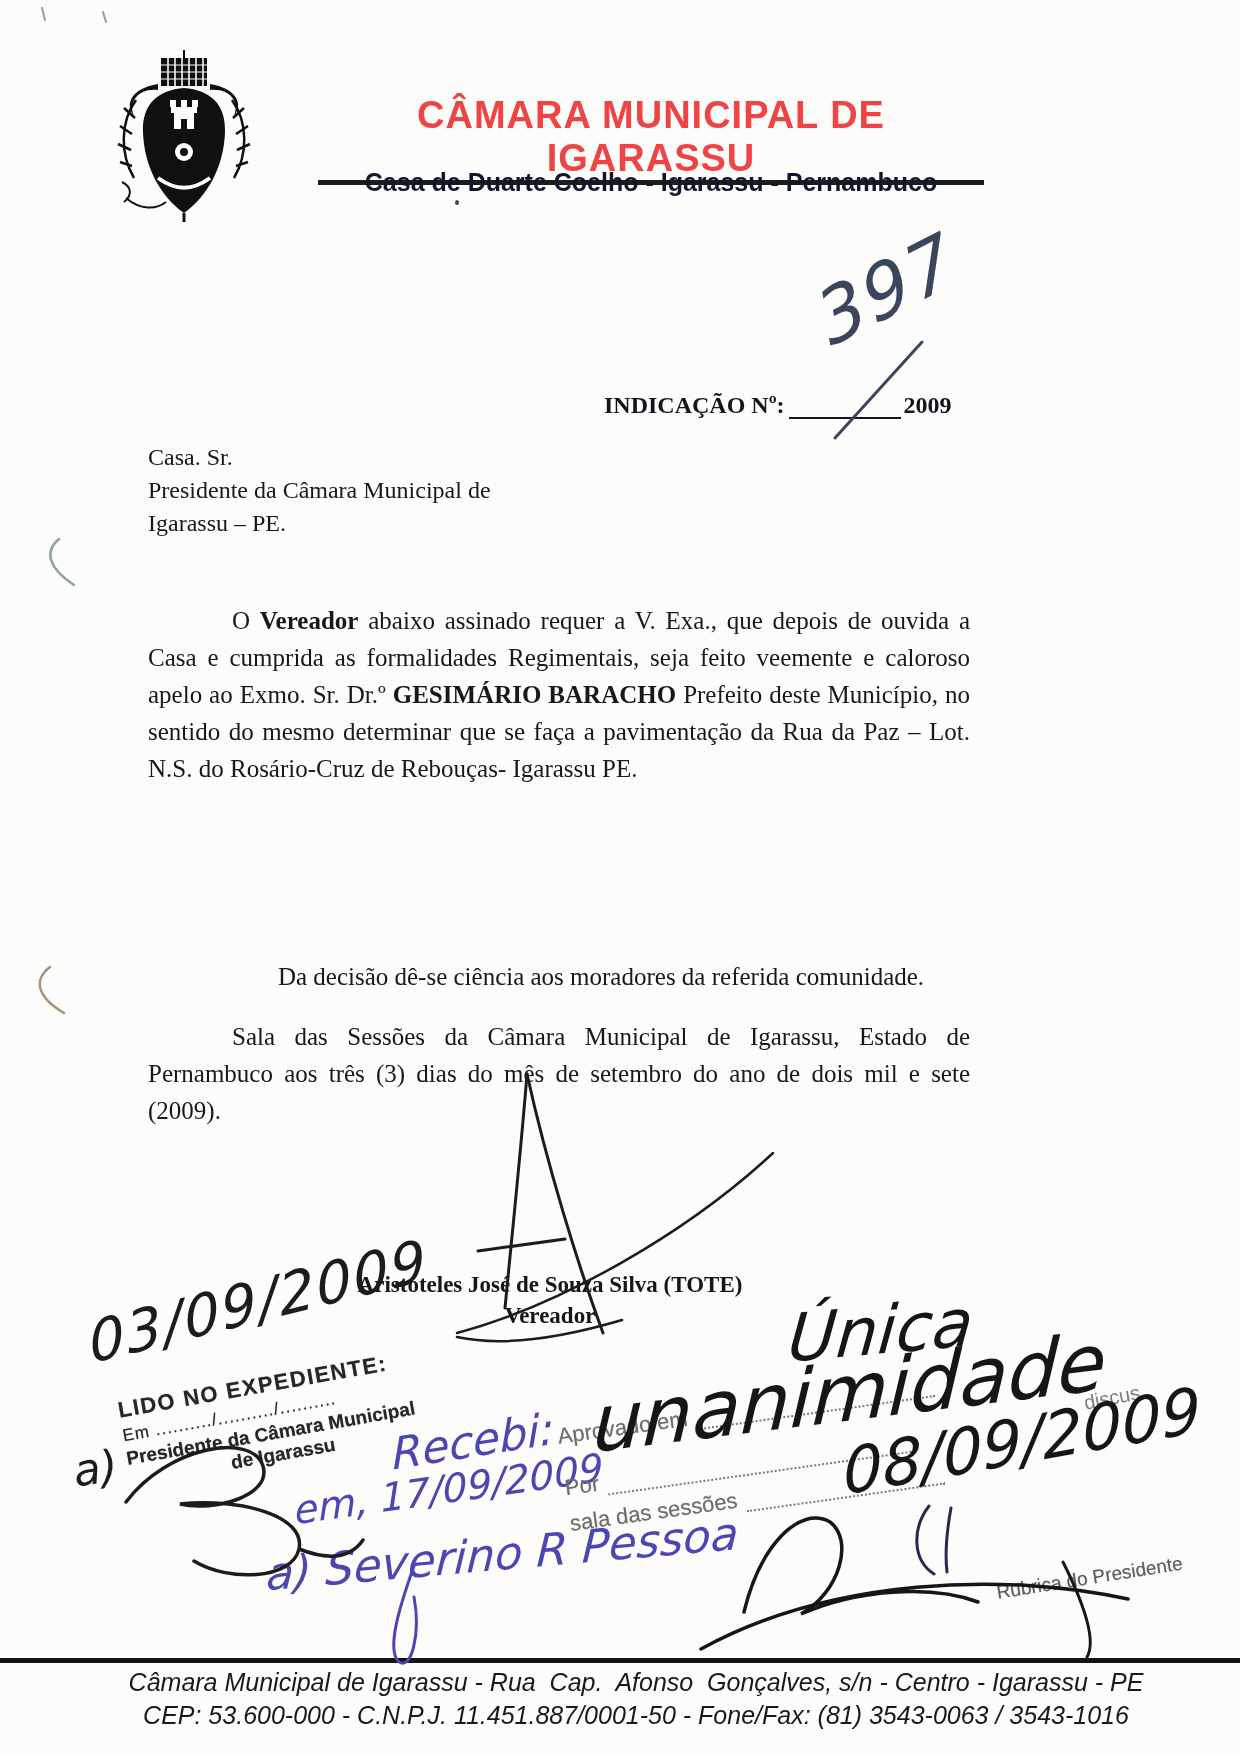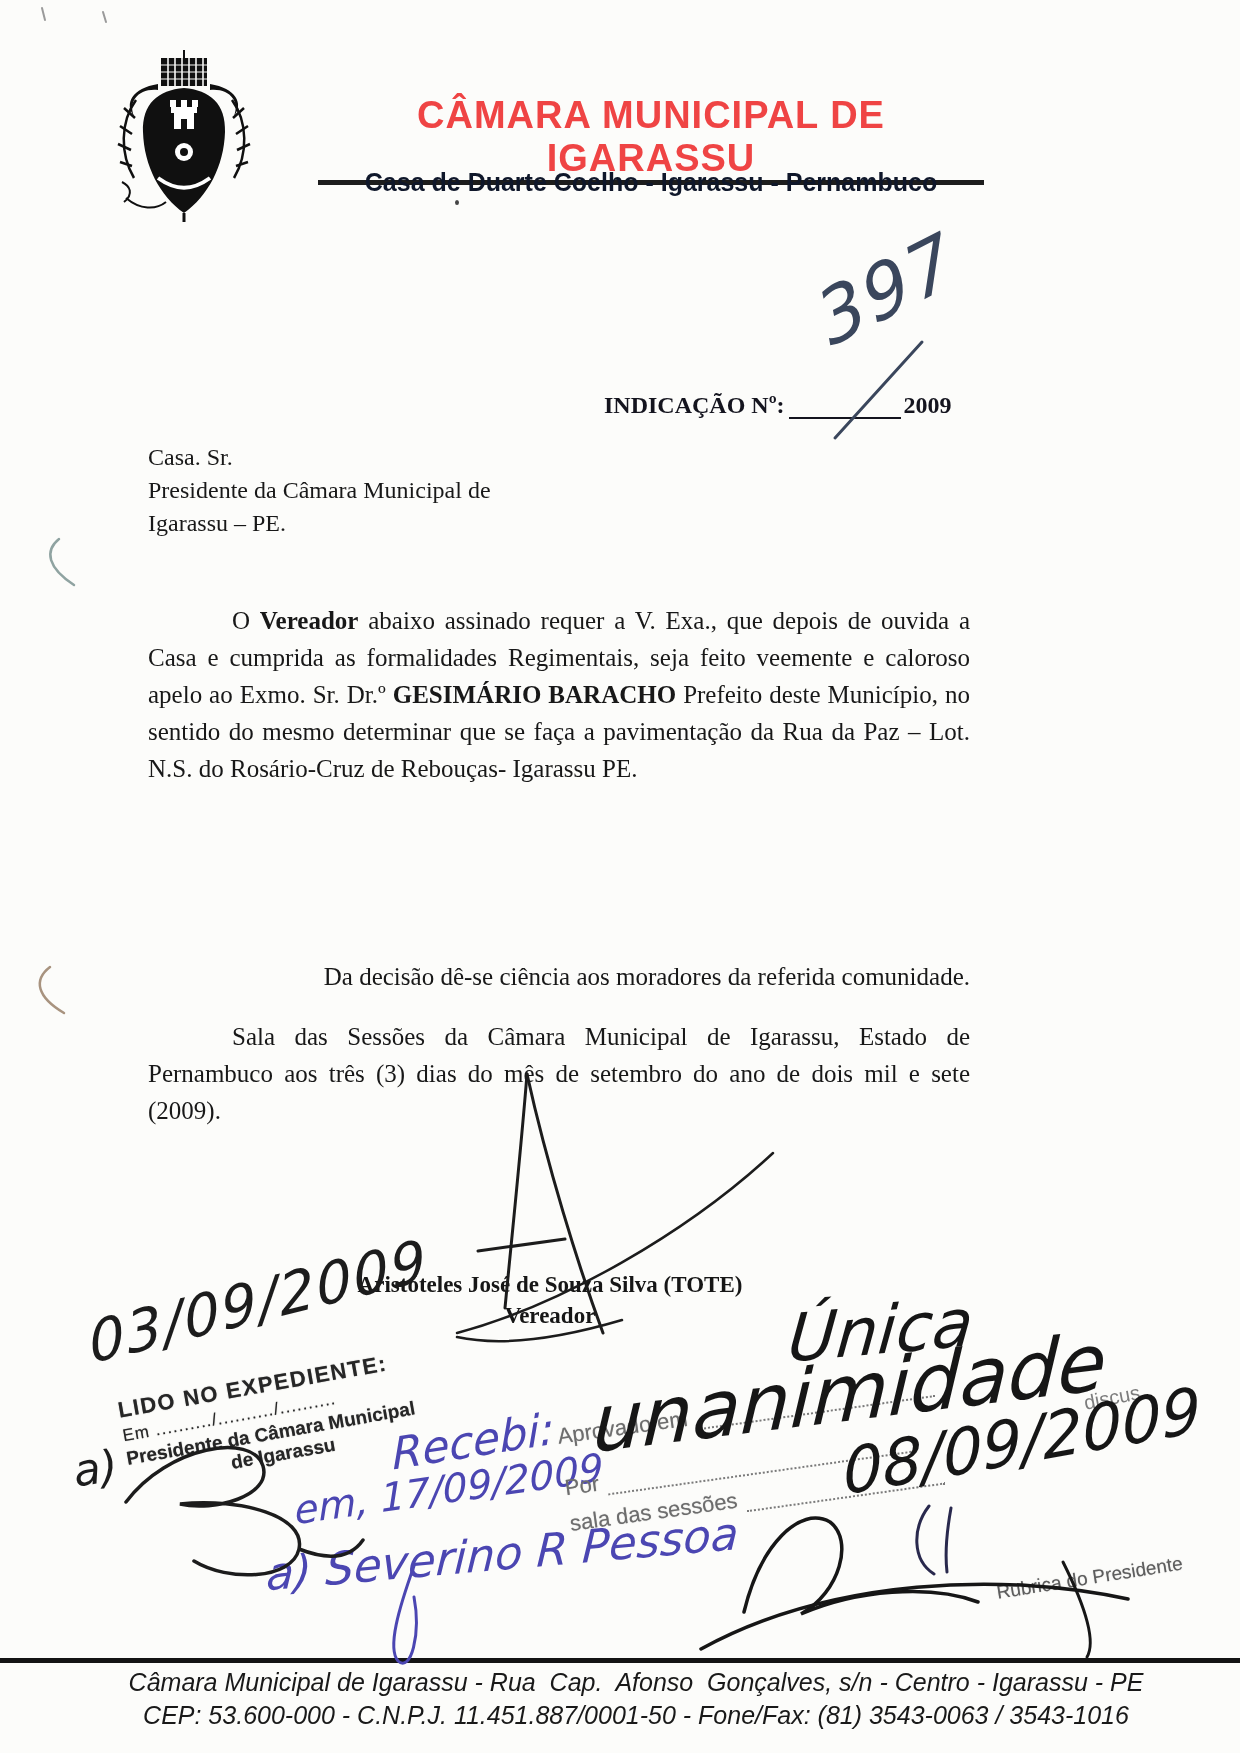--- a/index.html
+++ b/index.html
@@ -40,21 +40,21 @@
              font-family:"Liberation Sans",sans-serif;transform:rotate(-11deg);}
   .hw-aprov-date{left:842px;top:1436px;font-size:63px;color:#161616;transform:rotate(-10deg) skewX(-8deg);}
 
   
   .addressee{position:absolute;left:148px;top:441px;font-size:24px;line-height:33px;color:#181818;}
   .body-p{position:absolute;left:148px;width:822px;margin:0;font-size:25px;line-height:37px;
           text-align:justify;text-indent:84px;color:#181818;}
   .p1{top:562px;margin-top:40px;}
   .justificativa{position:absolute;left:148px;top:742px;width:822px;text-align:center;
                  font-size:23px;letter-spacing:1px;color:#1d1d1d;}
-  .p2{top:958px;text-align:right;}
+  .p2{top:958px;text-align:center;}
   .p3{top:1018px;}
   .sig-name{position:absolute;left:330px;top:1272px;width:440px;text-align:center;
             font-weight:bold;font-size:23px;color:#161616;}
   .sig-role{position:absolute;left:330px;top:1303px;width:440px;text-align:center;
             font-weight:bold;font-size:23px;color:#161616;}
 
   
   .stamp-lido{position:absolute;left:116px;top:1398px;width:310px;transform:rotate(-10deg);
               transform-origin:left top;font-family:"Liberation Sans",sans-serif;color:#262626;
               text-shadow:0 0 1px rgba(40,40,40,.55);}

